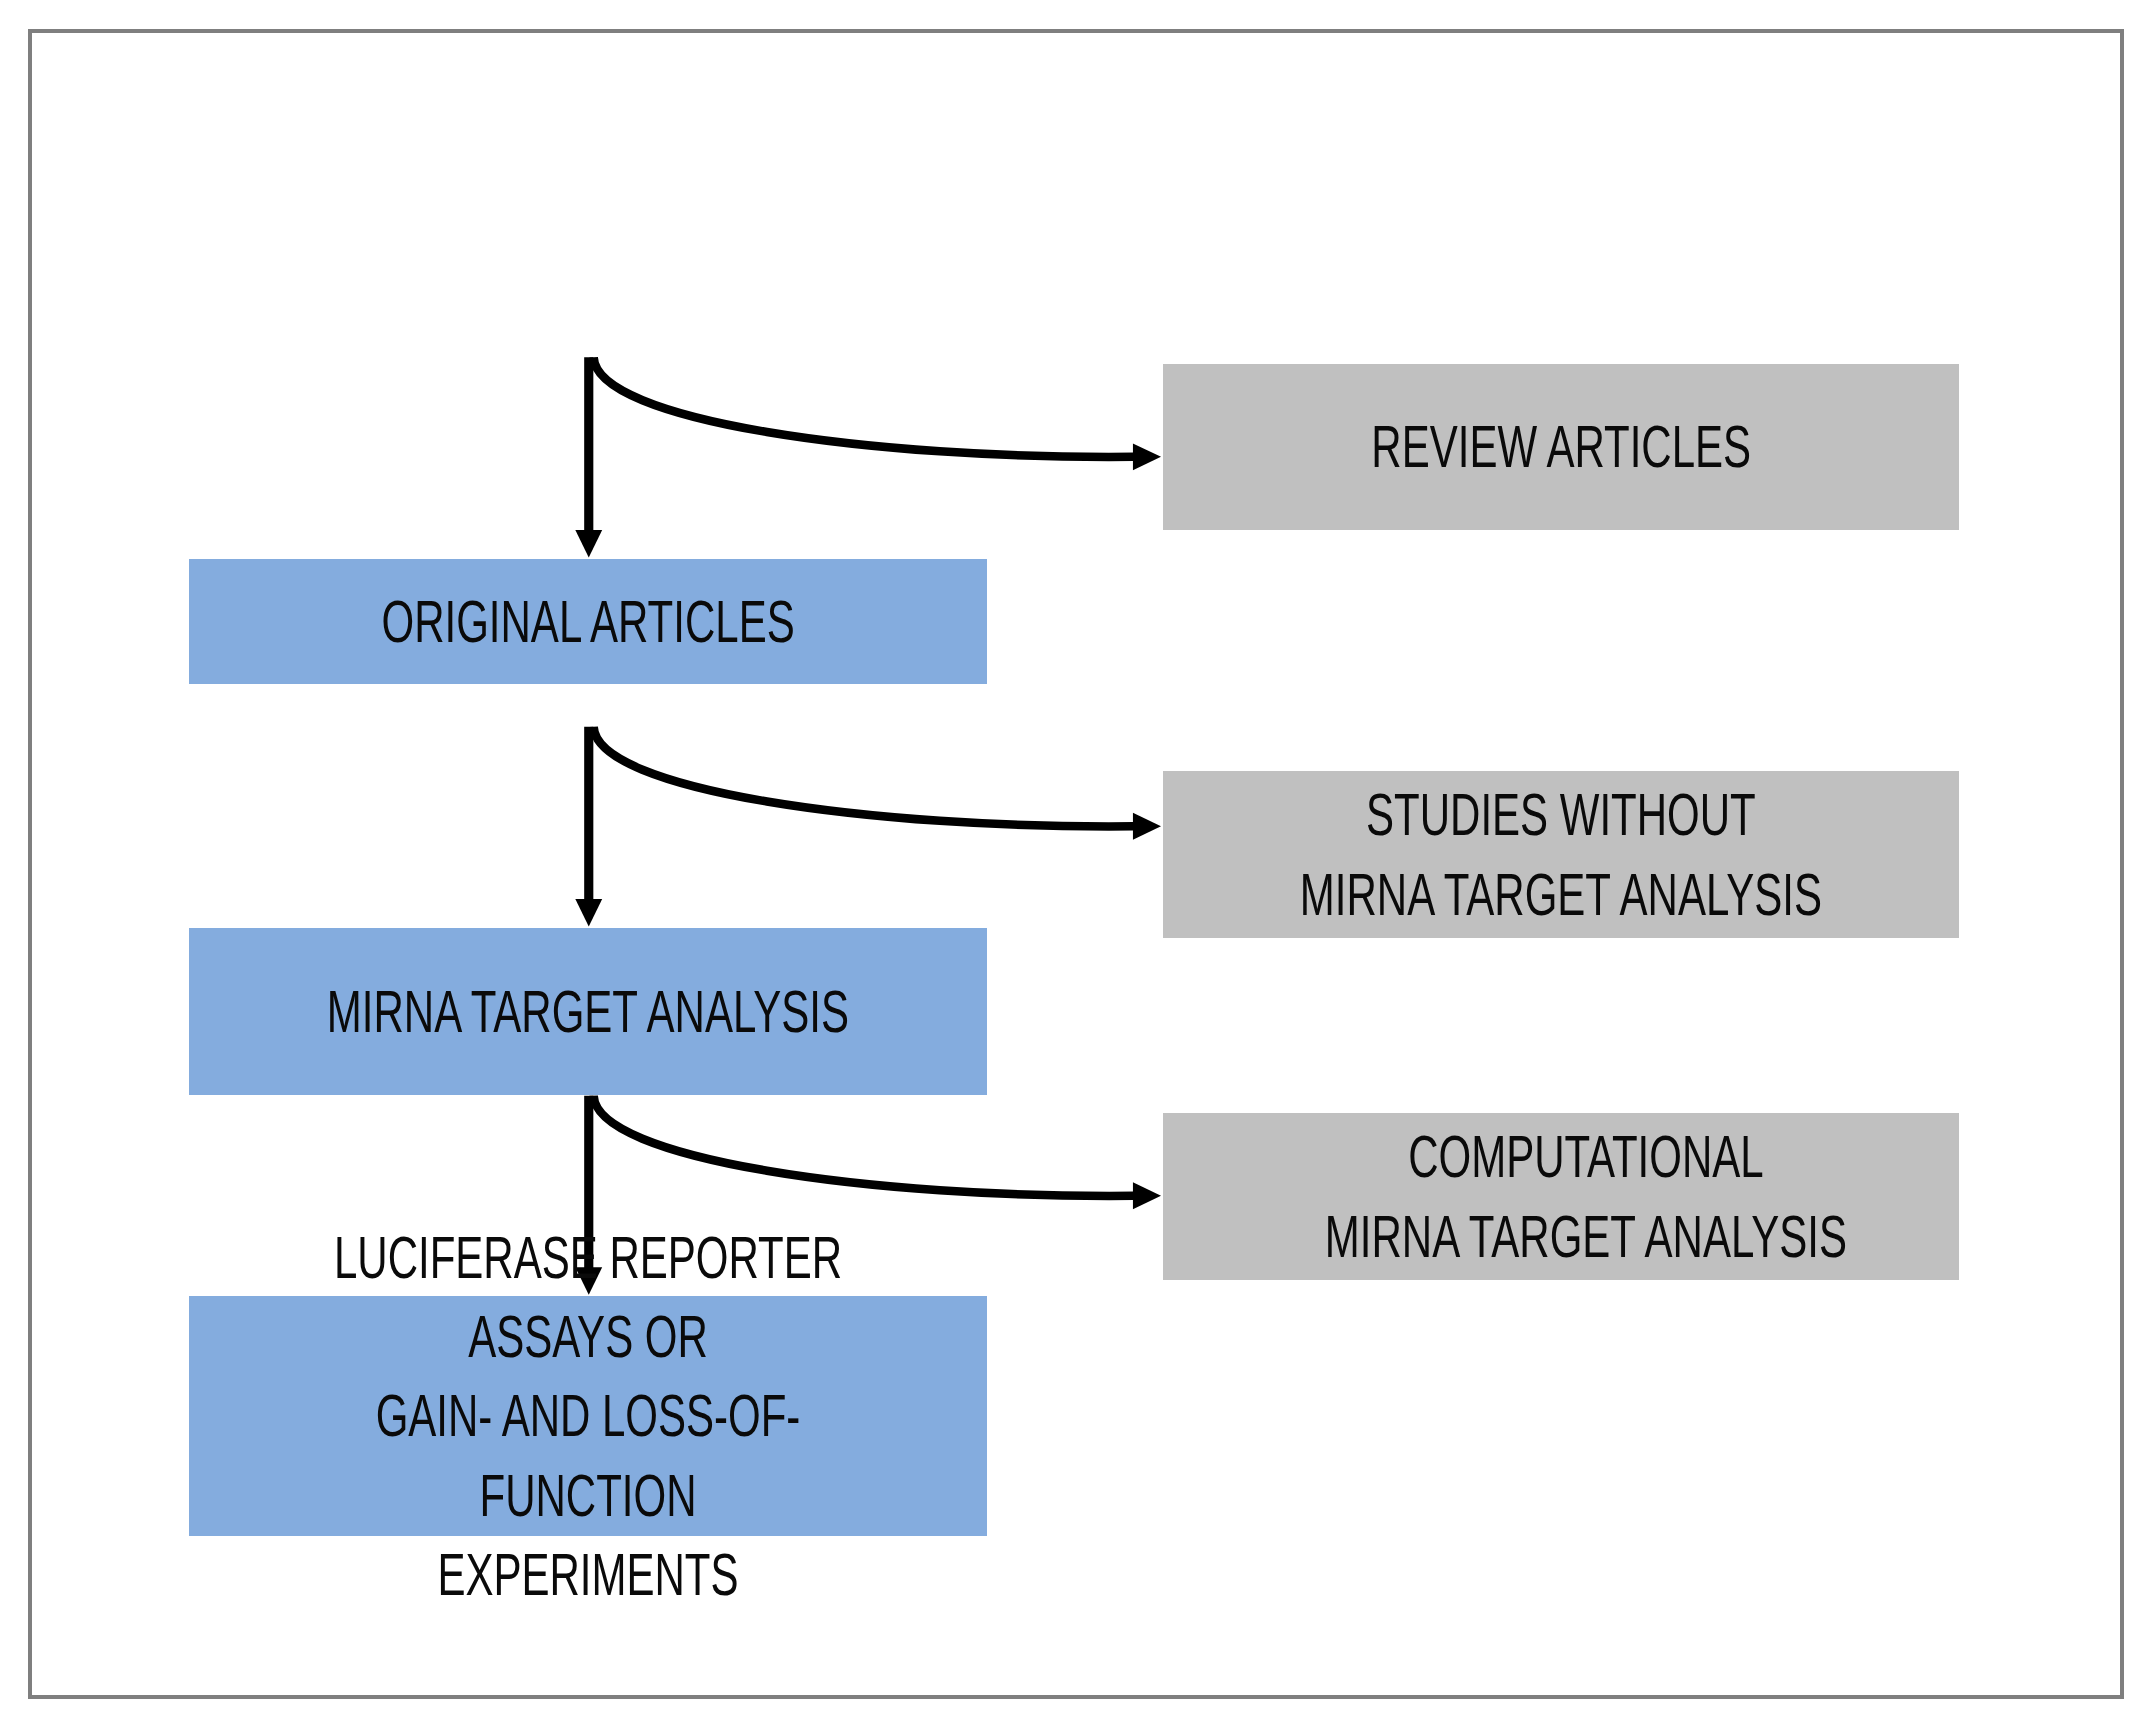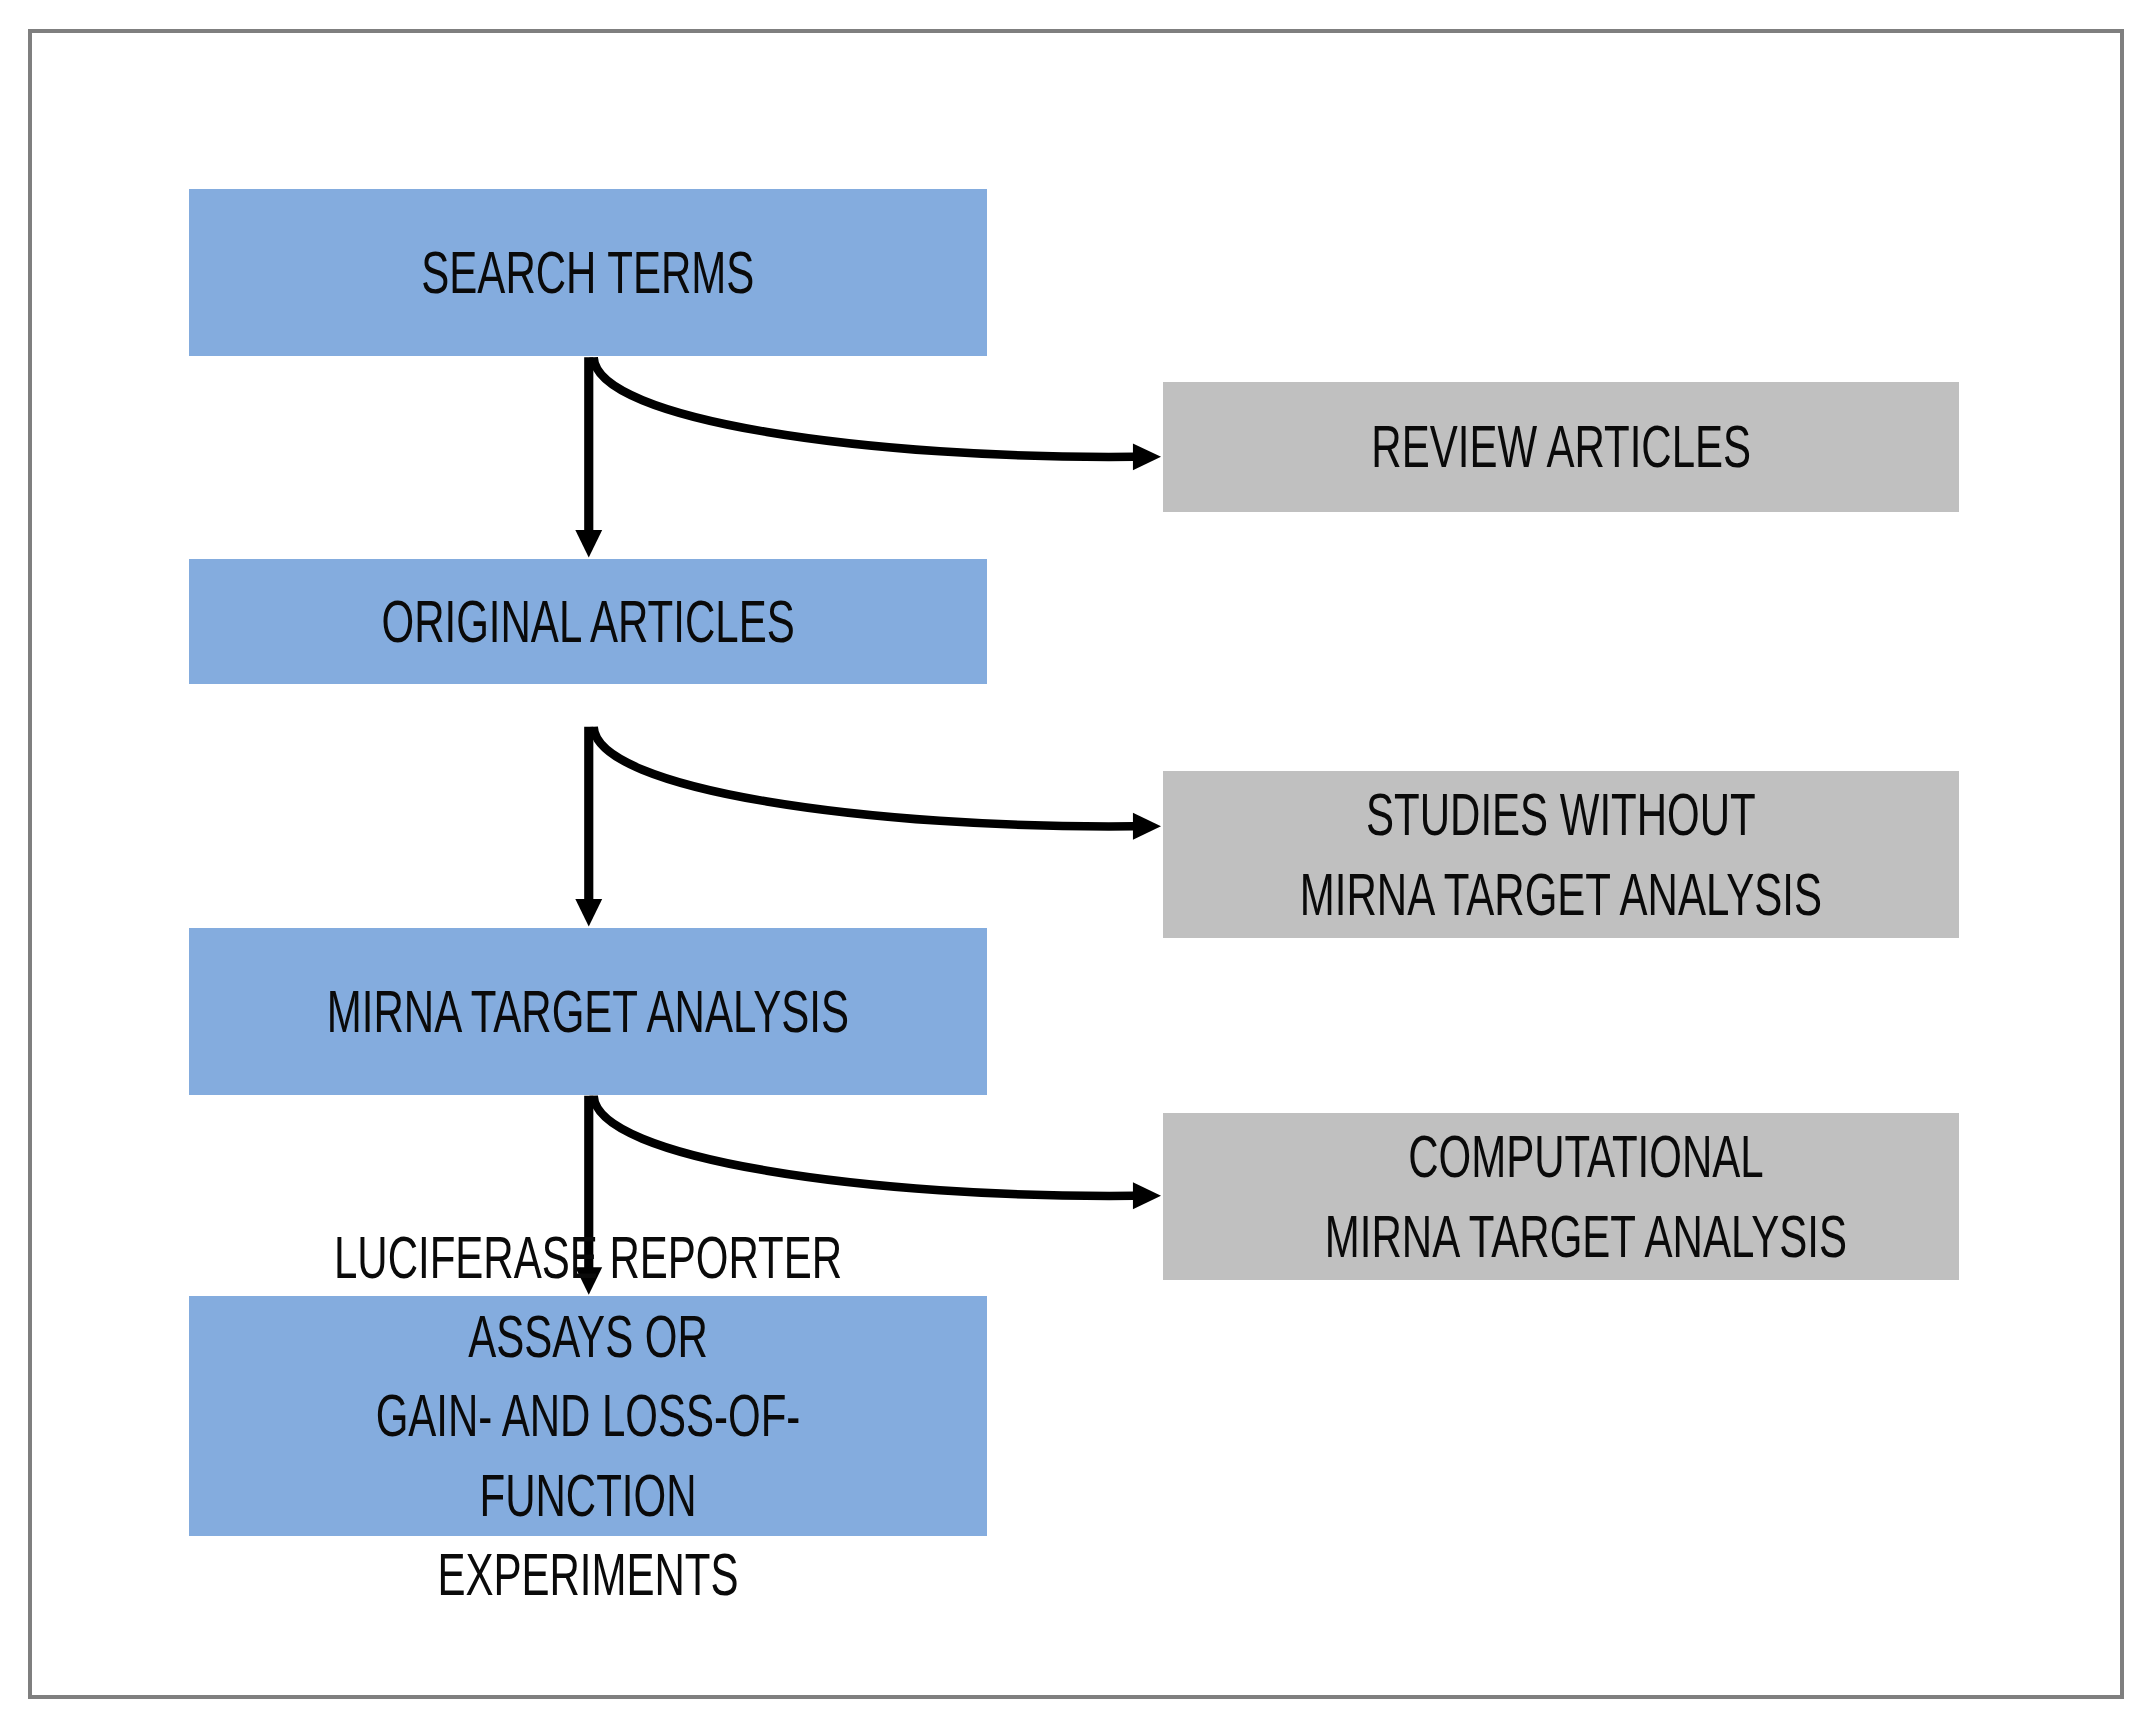--- a/index.html
+++ b/index.html
@@ -49,21 +49,21 @@
   .node.excluded { background: #C0C0C0; }
 
   .primary-box { left: 189px; width: 798px; }
   .excluded-box { left: 1163px; width: 796px; }
 
   #box-search      { top: 189px;  height: 167px; }
   #box-original    { top: 559px;  height: 125px; }
   #box-mirna       { top: 928px; height: 167px; }
   #box-luciferase  { top: 1296px; height: 240px; }
 
-  #box-review      { top: 382px;  height: 130px; }
+  #box-review      { top: 364px;  height: 166px; }
   #box-nostudies   { top: 771px; height: 167px; }
   #box-comp        { top: 1113px; height: 167px; justify-content: flex-end; }
 
   svg.arrows {
     position: absolute;
     left: 0; top: 0;
     width: 2151px;
     height: 1732px;
     pointer-events: none;
   }
@@ -100,23 +100,20 @@
       <path d="M 972 1190 C 976 1295, 1430 1357, 1856 1353" fill="none" stroke="#000000" stroke-width="14"></path>
       <polygon points="1855,1331 1855,1375 1901,1353" fill="#000000"></polygon>
     </g>
 
     <g>
       <path d="M 972 1794 C 976 1899, 1430 1962, 1856 1958" fill="none" stroke="#000000" stroke-width="14"></path>
       <polygon points="1855,1936 1855,1980 1901,1958" fill="#000000"></polygon>
     </g>
   </svg>
 
-  <div class="node primary primary-box" id="box-search">
-    <span class="label">SEARCH TERMS</span>
-  </div>
   <div class="node primary primary-box" id="box-original">
     <span class="label">ORIGINAL ARTICLES</span>
   </div>
   <div class="node primary primary-box" id="box-mirna">
     <span class="label">MIRNA TARGET ANALYSIS</span>
   </div>
   <div class="node primary primary-box" id="box-luciferase">
     <span class="label">LUCIFERASE REPORTER ASSAYS OR
 GAIN- AND LOSS-OF-FUNCTION
 EXPERIMENTS</span>

